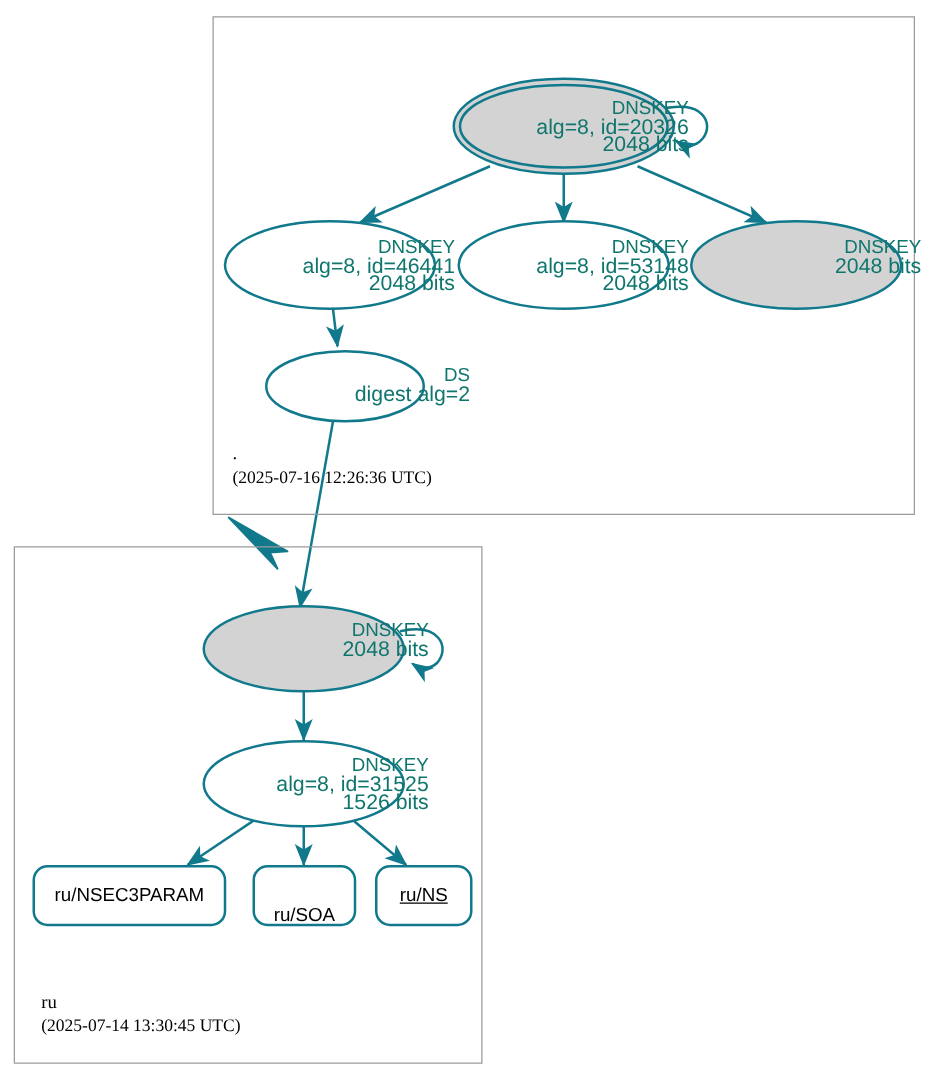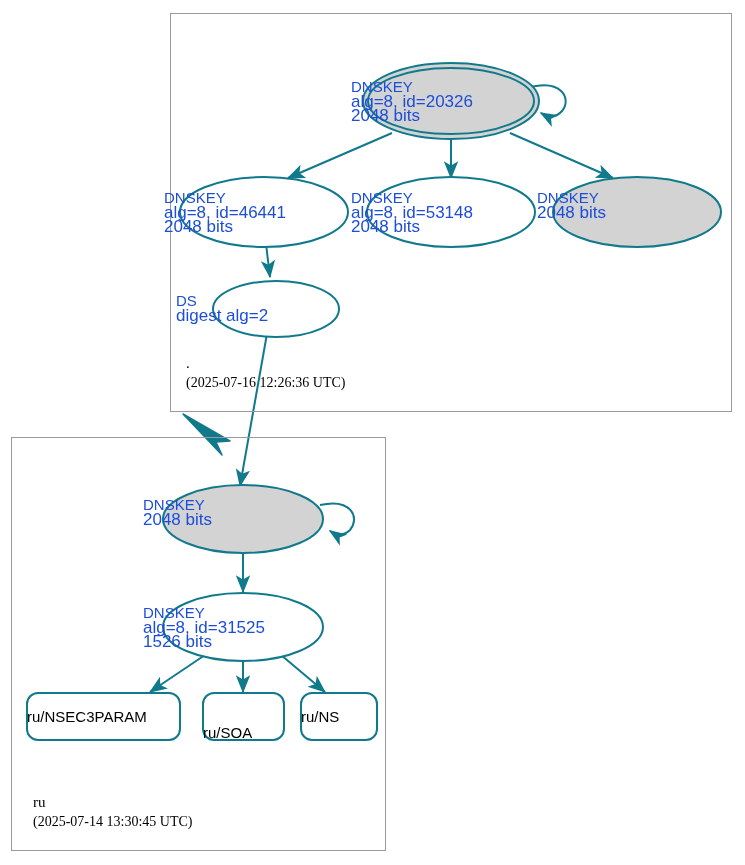--- a/index.html
+++ b/index.html
@@ -21,33 +21,33 @@
     color:#000;white-space:nowrap;
   }
   .zone-label .zname{font-size:15px;line-height:16px;display:block;}
   .zone-label .ztime{font-size:14px;line-height:16px;display:block;margin-top:4px;}
 
   #zone-root-label{left:186px;top:355px;}
   #zone-ru-label{left:33px;top:794px;}
 
   
   .node-text{
-    position:absolute;text-align:left;color:#1d4ed8;
+    position:absolute;text-align:right;color:#0f766e;
     pointer-events:none;white-space:nowrap;
   }
   .node-text .t1{
     display:block;font-family:"Liberation Sans", sans-serif;
     font-size:15px;line-height:17px;
   }
   .node-text .t2,.node-text .t3{
     display:block;font-family:Liberation Sans, sans-serif;
     font-size:17px;line-height:14px;
   }
   .rrset-text{
-    position:absolute;text-align:left;color:#000;white-space:nowrap;
+    position:absolute;text-align:center;color:#000;white-space:nowrap;
     font-family:"Liberation Sans", sans-serif;font-size:15px;line-height:17px;
   }
 </style>
 </head>
 <body>
 
 <svg id="canvas" viewBox="0 0 745 865">
   <defs>
     <marker id="ah" markerWidth="10" markerHeight="10" refX="8.4" refY="4" orient="auto" markerUnits="strokeWidth">
       <path d="M0,0.4 L9,4 L0,7.6 L2.2,4 Z" fill="#11798c"></path>
@@ -145,13 +145,13 @@
 </div>
 
 <div class="node-text" style="left:143px;top:604px;width:200px;">
   <span class="t1">DNSKEY</span>
   <span class="t2">alg=8, id=31525</span>
   <span class="t3">1526 bits</span>
 </div>
 
 <div class="rrset-text" style="left:27px;top:708px;width:153px;">ru/NSEC3PARAM</div>
 <div class="rrset-text" style="left:203px;top:708px;width:81px;margin-top:16px;">ru/SOA</div>
-<div class="rrset-text" style="left:301px;top:708px;width:76px;">ru/NS</div>
+<div class="rrset-text" style="left:301px;top:708px;width:76px;text-decoration:underline;">ru/NS</div>
 
 </body></html>

